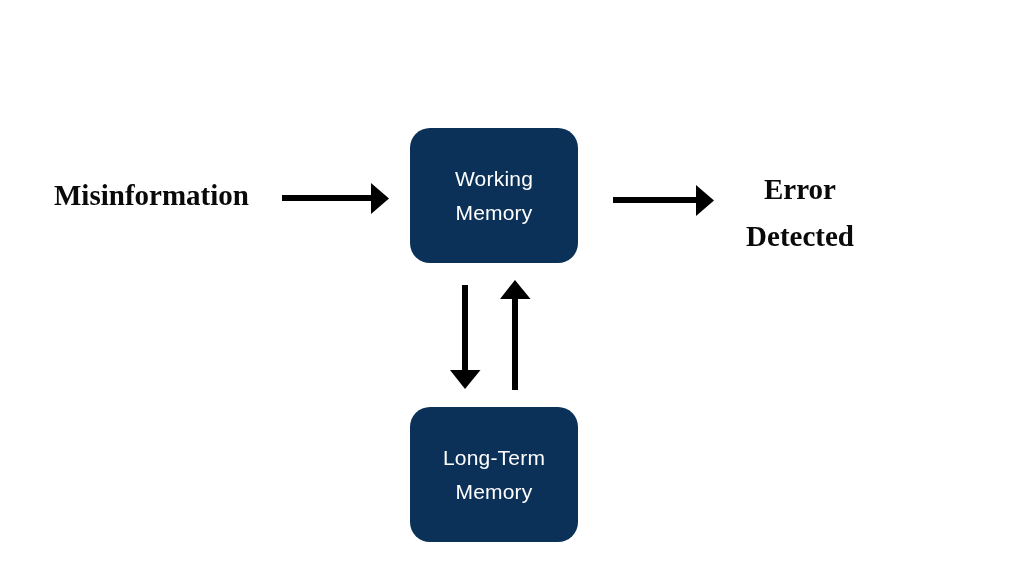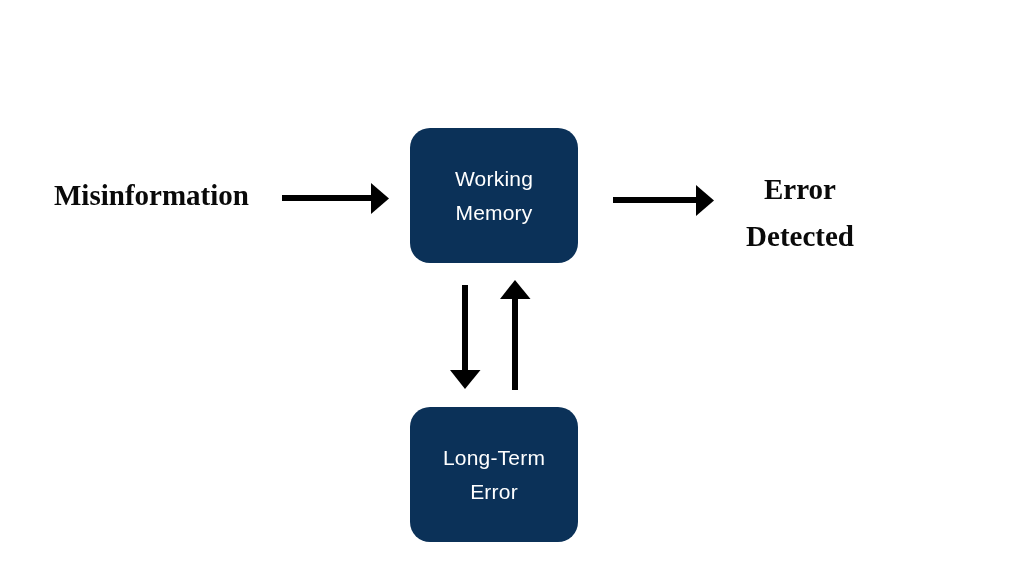--- a/index.html
+++ b/index.html
@@ -139,21 +139,21 @@
     </g>
   </svg>
 
   <div id="node-working-memory" class="node-box">
     <span class="node-label">Working
 Memory</span>
   </div>
 
   <div id="node-long-term-memory" class="node-box">
     <span class="node-label">Long-Term
-Error</span>
+Memory</span>
   </div>
 
   <div id="label-misinformation" class="serif-label">Misinformation</div>
 
   <div id="label-error-detected" class="serif-label">Error
 Detected</div>
 
 
 </div>
 

